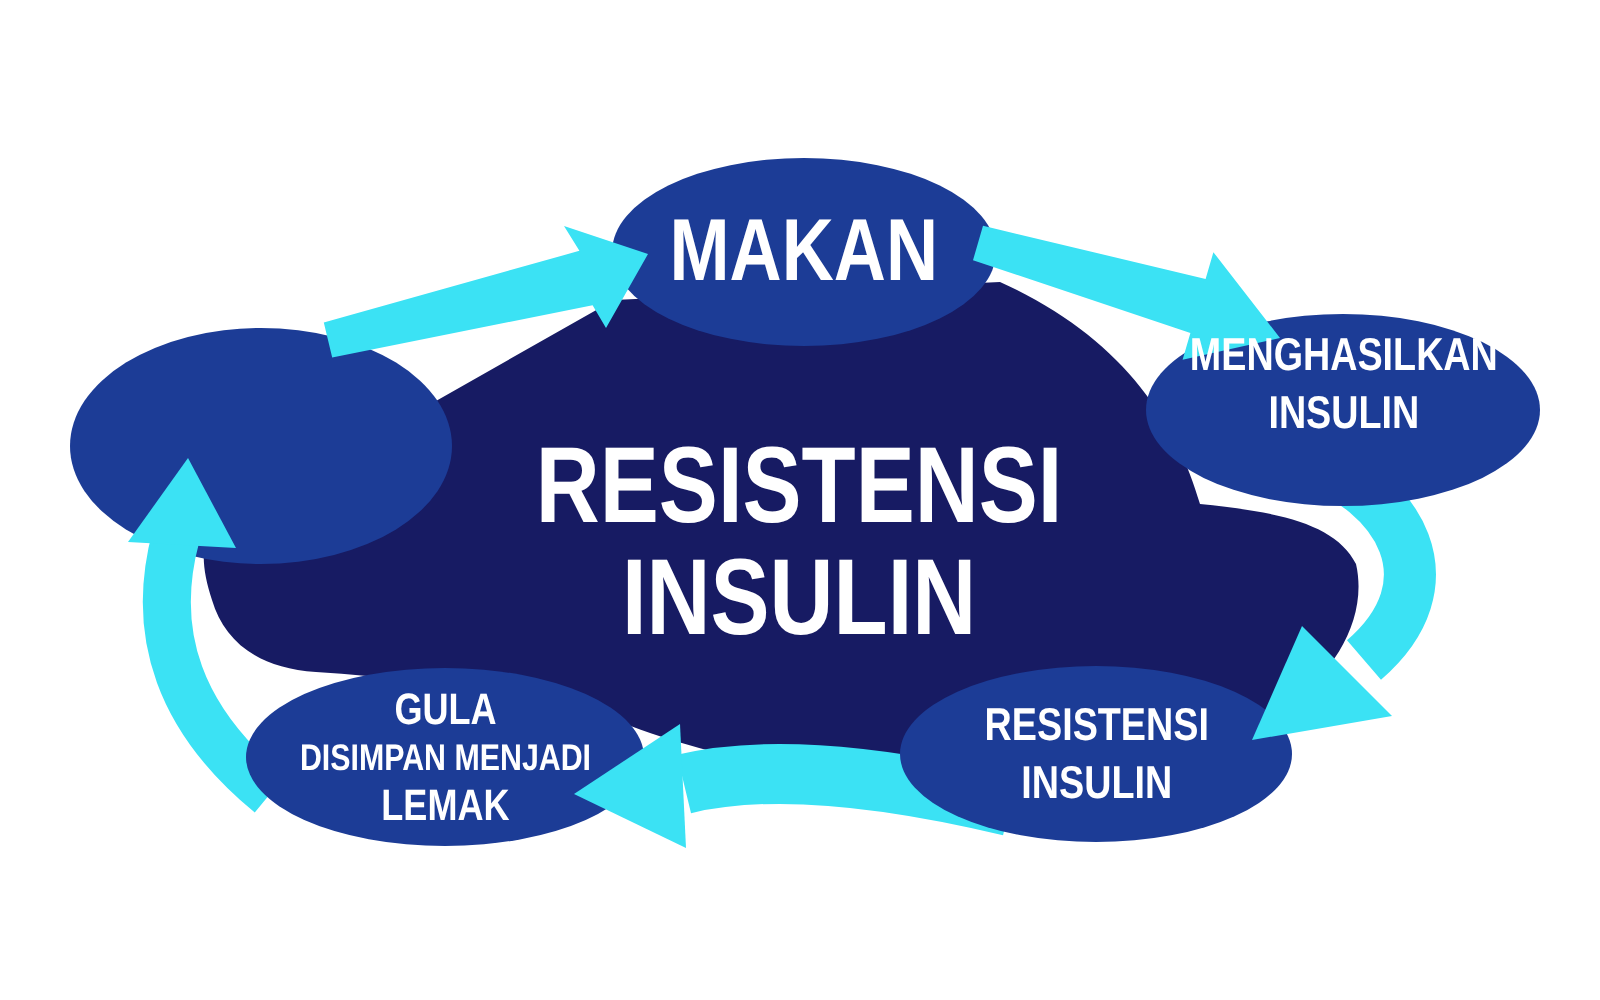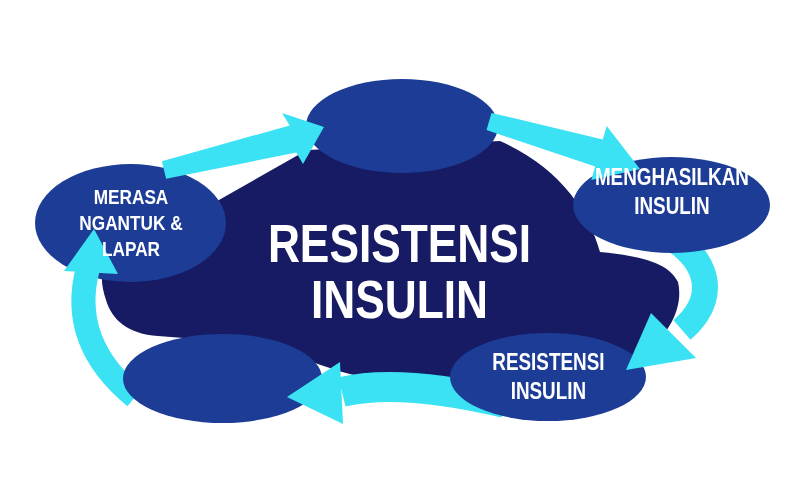--- a/index.html
+++ b/index.html
@@ -80,37 +80,42 @@
     <path class="arr" d="M491.5,112.9 L602.8,139.5 L606.7,126.1 L640,169 L591.3,179.9 L595.2,166.5 L486.5,130.1 Z"></path>
   </svg>
 
   <div class="label center-label">
     <div class="condense">
       <div class="ln">RESISTENSI</div>
       <div class="ln">INSULIN</div>
     </div>
   </div>
 
+  <div class="label lbl-makan">
+    <div class="condense">
+      <div class="ln">MAKAN</div>
+    </div>
+  </div>
 
   <div class="label lbl-meng">
     <div class="condense">
       <div class="ln">MENGHASILKAN</div>
       <div class="ln">INSULIN</div>
     </div>
   </div>
 
   <div class="label lbl-res">
     <div class="condense">
       <div class="ln">RESISTENSI</div>
       <div class="ln">INSULIN</div>
     </div>
   </div>
 
-
-  <div class="label lbl-merasa">
+  <div class="label lbl-gula">
     <div class="condense">
-      <div class="ln">MERASA</div>
-      <div class="ln">NGANTUK &amp;</div>
-      <div class="ln">LAPAR</div>
+      <div class="ln1">GULA</div>
+      <div class="ln2">DISIMPAN MENJADI</div>
+      <div class="ln3">LEMAK</div>
     </div>
   </div>
+
 
 </div>
 
 </body></html>

